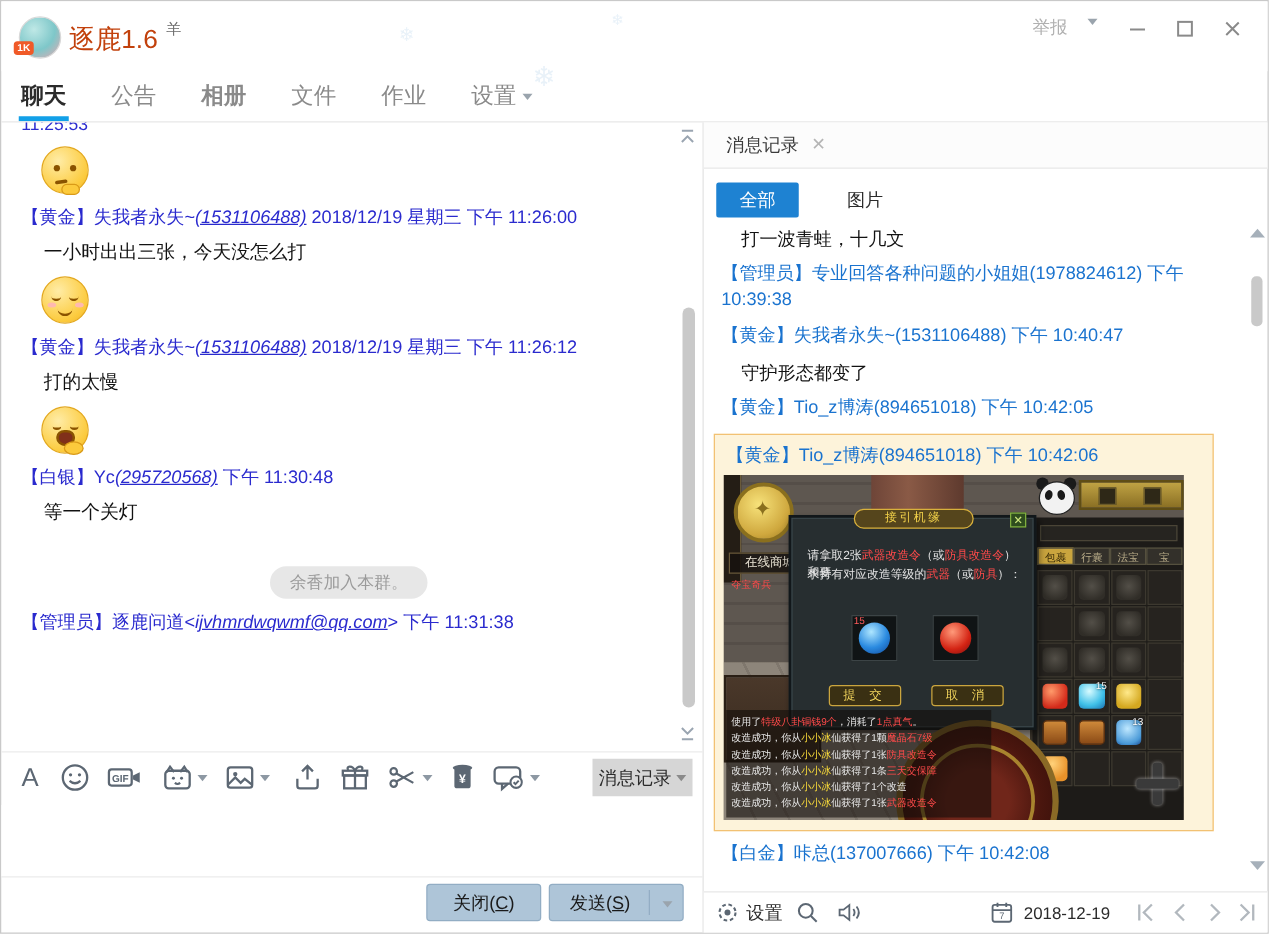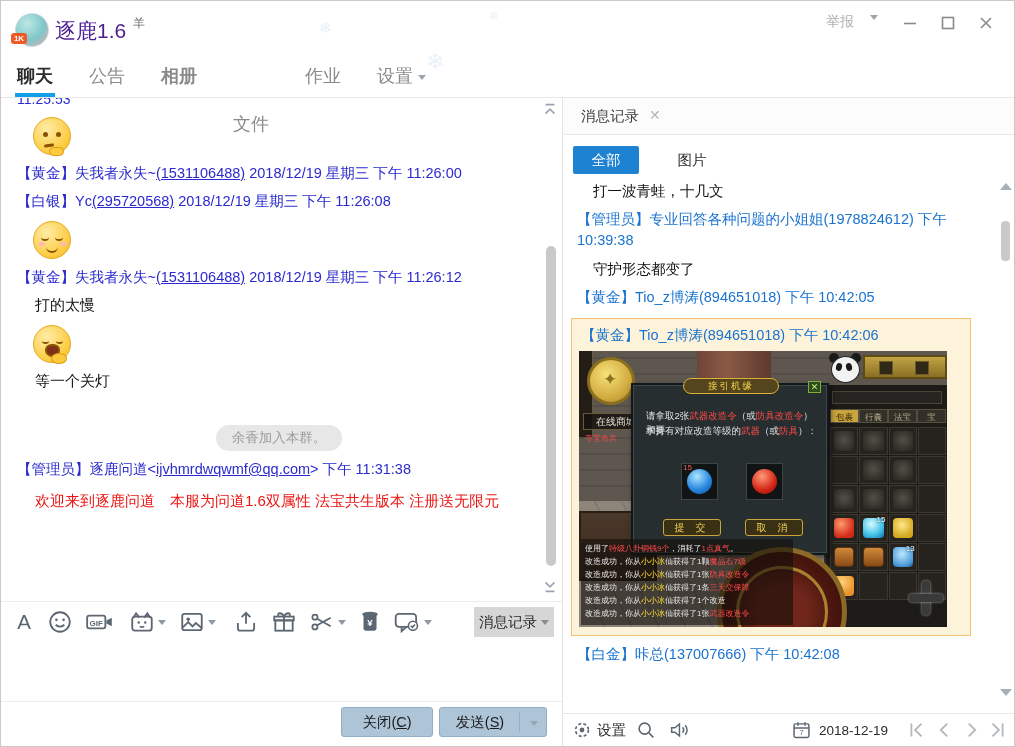--- a/index.html
+++ b/index.html
@@ -9,21 +9,21 @@
     border:1px solid #c9c9c9;box-sizing:border-box;
   }
   .abs{position:absolute;}
   
   #titlebar{left:0;top:0;width:1015px;height:56px;background:#fff;}
   #avatar{left:14px;top:12px;width:32px;height:32px;border-radius:50%;
     background:radial-gradient(circle at 35% 30%,#bfe8e6,#7ec7c9 55%,#e8a8b0);
     border:1px solid #d8d8d8;}
   #avatar-badge{left:10px;top:32px;width:16px;height:11px;border-radius:3px;background:#f05a28;
     color:#fff;font-size:8px;line-height:11px;text-align:center;font-weight:bold;}
-  #win-title{left:54px;top:16px;font-size:21px;color:#4c1d95;}
+  #win-title{left:54px;top:16px;font-size:21px;color:#c2410c;}
   #win-title-badge{left:132px;top:14px;font-size:12px;color:#6b6b6b;}
   .deco{color:#d7e7f4;opacity:.55;pointer-events:none;}
   #report{right:162px;top:12px;font-size:14px;color:#b0b0b0;}
   #report-caret{right:138px;top:14px;}
   .winctl{top:10px;width:28px;height:24px;display:flex;align-items:center;justify-content:center;}
   
   #tabbar{left:0;top:58px;width:560px;height:38px;}
   .tab{position:absolute;top:4px;font-size:18px;color:#8a8a8a;height:32px;line-height:26px;}
   .tab.active{color:#2b2b2b;font-weight:bold;}
   .tab.active::after{content:"";position:absolute;left:-2px;right:-2px;bottom:-2px;height:4px;background:#12a0e8;}
@@ -41,21 +41,21 @@
   .thinking .extra{left:15px;top:29px;width:13px;height:7px;background:#fcca3c;border:1px solid #d99a18;border-radius:5px;}
   .shy .eye{width:8px;height:5px;border-bottom:2px solid #8a5300;border-radius:0 0 8px 8px;top:12px;}
   .shy .eye.l{left:7px}.shy .eye.r{left:21px}
   .shy .mouth{left:12px;top:24px;width:12px;height:5px;border-bottom:2px solid #8a5300;border-radius:0 0 10px 10px;}
   .shy .extra{left:4px;top:20px;width:7px;height:4px;background:#ffb9b0;border-radius:50%;box-shadow:22px 0 0 #ffb9b0;}
   .yawn .eye{width:7px;height:4px;border-bottom:2px solid #8a5300;border-radius:50%;top:12px;}
   .yawn .eye.l{left:8px}.yawn .eye.r{left:22px}
   .yawn .mouth{left:11px;top:18px;width:15px;height:13px;background:#80301a;border:2px solid #8a5300;border-radius:48% 48% 55% 55%;box-sizing:border-box;}
   .yawn .extra{left:17px;top:27px;width:14px;height:9px;background:#fcca3c;border:1px solid #d99a18;border-radius:50%;}
   .c-header{margin-top:9px;font-size:14.5px;color:var(--chatblue);}
-  .c-header .lnk{text-decoration:underline;cursor:pointer;}
+  .c-header .lnk{text-decoration:underline;cursor:pointer;font-style:italic;}
   .c-text{margin:9px 0 0 18px;font-size:15px;color:#121212;}
   .c-notice-wrap{margin-top:34px;text-align:center;}
   .c-notice{display:inline-block;background:#e7e7e7;color:#9b9b9b;font-size:13.5px;padding:4px 16px;border-radius:13px;}
   .c-red{margin:9px 6px 0 18px;color:var(--red);font-size:15px;line-height:25px;}
   
   #chat-scroll-top,#chat-scroll-bottom{left:540px;width:20px;height:20px;color:#9aa5b1;}
   #chat-scroll-top{top:100px;} #chat-scroll-bottom{top:576px;}
   #chat-thumb{left:545px;top:245px;width:10px;height:320px;border-radius:5px;background:#c9c9c9;}
   
   #tb-div{left:0;top:600px;width:561px;height:1px;background:#ececec;}
@@ -188,54 +188,54 @@
     <svg width="16" height="16" viewBox="0 0 16 16">
         <path d="M3 3 L13 13 M13 3 L3 13" stroke="#8a8a8a" stroke-width="1.6" fill="none"></path>
       </svg>
   </div>
 </div>
 
 <div id="tabbar" class="abs">
     <div class="tab active" style="left: 16px;"><span>聊天</span></div>
     <div class="tab" style="left: 88px;"><span>公告</span></div>
     <div class="tab" style="left: 160px; font-weight: bold;"><span>相册</span></div>
-    <div class="tab" style="left: 232px; margin-top: 48px;"><span>文件</span></div>
+    <div class="tab" style="left: 232px;"><span>文件</span></div>
     <div class="tab" style="left: 304px;"><span>作业</span></div>
     <div class="tab" style="left: 376px;"><span>设置</span><span class="caret"></span></div>
   </div>
 <div id="hdiv" class="abs"></div>
 
 <div id="chat-list" class="abs">
     <div class="c-time">11:25:53</div>
     <div class="c-emoji thinking">
       <span class="eye l"></span>
       <span class="eye r"></span>
       <span class="mouth"></span>
       <span class="extra"></span>
     </div>
     <div class="c-header"><span>【黄金】失我者永失~</span><span class="lnk">(1531106488)</span><span> 2018/12/19 星期三 下午 11:26:00</span></div>
-    <div class="c-header"><span>【白银】Yc</span><span class="lnk">(295720568)</span><span> 2018/12/19 星期三 下午 11:26:08</span></div>
+    <div class="c-text">一小时出出三张，今天没怎么打</div>
     <div class="c-emoji shy">
       <span class="eye l"></span>
       <span class="eye r"></span>
       <span class="mouth"></span>
       <span class="extra"></span>
     </div>
     <div class="c-header"><span>【黄金】失我者永失~</span><span class="lnk">(1531106488)</span><span> 2018/12/19 星期三 下午 11:26:12</span></div>
     <div class="c-text">打的太慢</div>
     <div class="c-emoji yawn">
       <span class="eye l"></span>
       <span class="eye r"></span>
       <span class="mouth"></span>
       <span class="extra"></span>
     </div>
+    <div class="c-header"><span>【白银】Yc</span><span class="lnk">(295720568)</span><span>  下午 11:30:48</span></div>
     <div class="c-text">等一个关灯</div>
     <div class="c-notice-wrap"><span class="c-notice">余香加入本群。</span></div>
     <div class="c-header"><span>【管理员】逐鹿问道&lt;</span><span class="lnk">ijvhmrdwqwmf@qq.com</span><span>&gt;  下午 11:31:38</span></div>
-    <div class="c-red">欢迎来到逐鹿问道　本服为问道1.6双属性 法宝共生版本 注册送无限元</div>
   </div>
 <div id="chat-scroll-top" class="abs">
   <svg width="18" height="18" viewBox="0 0 20 20">
       <path d="M5 4 h10 M5 14 l5-5 5 5" stroke="#9aa5b1" stroke-width="1.8" fill="none"></path>
     </svg>
 </div>
 <div id="chat-thumb" class="abs"></div>
 <div id="chat-scroll-bottom" class="abs">
   <svg width="18" height="18" viewBox="0 0 20 20">
       <path d="M5 6 l5 5 5-5 M5 16 h10" stroke="#9aa5b1" stroke-width="1.8" fill="none"></path>
@@ -341,20 +341,21 @@
   <span id="panel-tab">消息记录</span>
   <span id="panel-tab-close">✕</span>
 </div>
 <div id="filters" class="abs">
     <div class="filterbtn active" style="left: 10px;">全部</div>
     <div class="filterbtn plain" style="left: 96px;">图片</div>
   </div>
 <div id="panel-list" class="abs">
     <div class="p-text">打一波青蛙，十几文</div>
     <div class="p-header">【管理员】专业回答各种问题的小姐姐(1978824612) 下午 10:39:38</div>
+    <div class="p-header">【黄金】失我者永失~(1531106488) 下午 10:40:47</div>
     <div class="p-text">守护形态都变了</div>
     <div class="p-header">【黄金】Tio_z博涛(894651018) 下午 10:42:05</div>
     <div id="hl-block">
       <div id="hl-header">【黄金】Tio_z博涛(894651018) 下午 10:42:06</div>
       <div id="game">
         <div class=" abs" id="g-wall"></div>
         <div class=" abs" id="g-pillar"></div>
         <div class=" abs" id="g-floor"></div>
         <div class=" abs" id="g-crate"></div>
         <div class=" abs" id="g-banner"></div>

